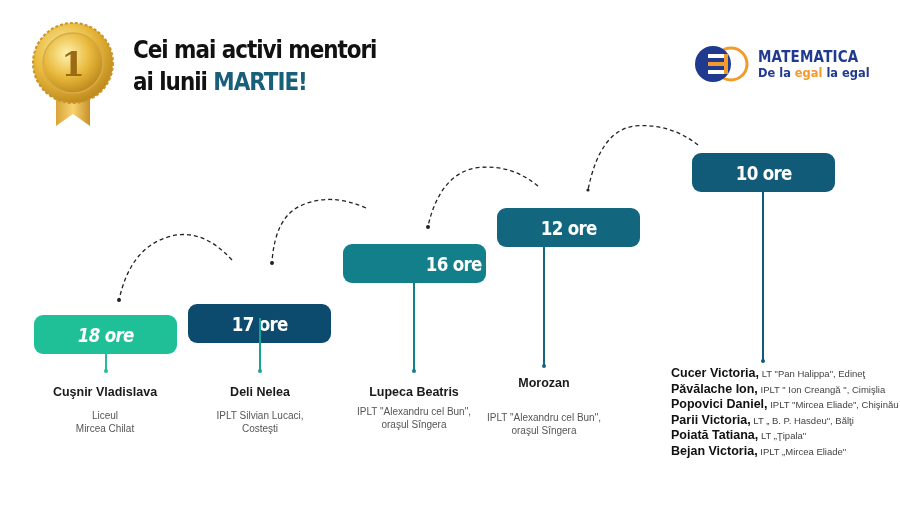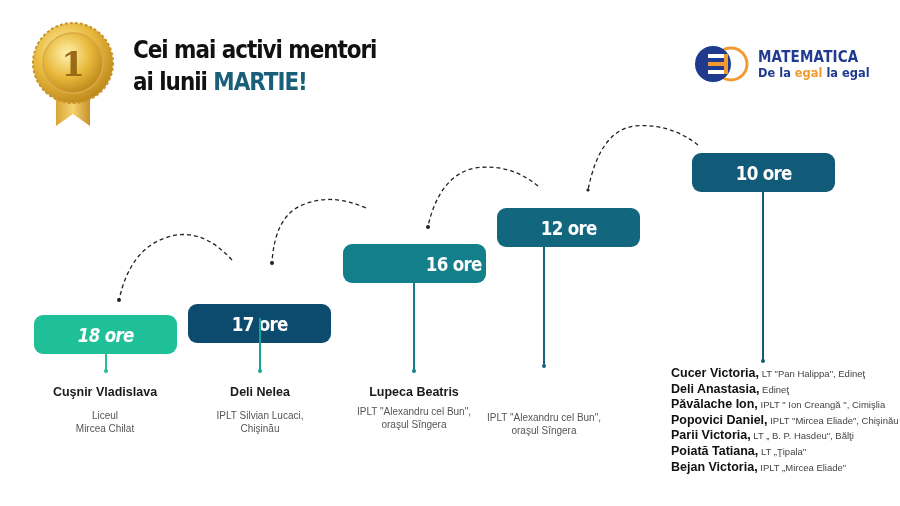--- a/index.html
+++ b/index.html
@@ -88,53 +88,53 @@
 </div>
 
 <div class="abs box" style="left:188px;top:280px;background:#0c4a6e;margin-top:24px;">
     <span>17 ore</span>
   </div>
 <div class="abs stem" style="left:259px;top:318px;height:52px;background:#16a394;"></div>
 <div class="abs dot" style="left:258px;top:369px;background:#16a394;"></div>
 <div class="abs name" style="left:180px;top:384px;">Deli Nelea</div>
 <div class="abs school" style="left:180px;top:409px;">
   <div>IPLT Silvian Lucaci,</div>
-  <div>Chişinău</div>
+  <div>Costeşti</div>
 </div>
 
 <div class="abs box" style="left:343px;top:244px;background:#127f8a;justify-content:flex-end;">
     <span>16 ore</span>
   </div>
 <div class="abs stem" style="left:413px;top:283px;height:87px;background:#127f8a;"></div>
 <div class="abs dot" style="left:412px;top:369px;background:#127f8a;"></div>
 <div class="abs name" style="left:334px;top:384px;">Lupeca Beatris</div>
 <div class="abs school" style="left:334px;top:405px;">
   <div>IPLT "Alexandru cel Bun",</div>
   <div>oraşul Sîngera</div>
 </div>
 
 <div class="abs box" style="left:497px;top:208px;background:#12677f;">
     <span>12 ore</span>
   </div>
 <div class="abs stem" style="left:543px;top:247px;height:118px;background:#12677f;"></div>
 <div class="abs dot" style="left:542px;top:364px;background:#12677f;"></div>
 <div class="abs name" style="left:464px;top:375px;">
+  <div>Morozan</div>
 </div>
 <div class="abs school" style="left:464px;top:411px;">
   <div>IPLT "Alexandru cel Bun",</div>
   <div>oraşul Sîngera</div>
 </div>
 
 <div class="abs box" style="left:692px;top:153px;background:#115a78;">
     <span>10 ore</span>
   </div>
 <div class="abs stem" style="left:762px;top:192px;height:168px;background:#115a78;"></div>
 <div class="abs dot" style="left:761px;top:359px;background:#115a78;"></div>
 
 <div class="abs list">
   <div class="list-item"><b>Cucer Victoria,</b><span class="det"> LT "Pan Halippa", Edineţ</span></div>
-  <div class="list-item"><b>Deli Anastasia,</b><span class="det"> Edineţ</span></div>
   <div class="list-item"><b>Pǎvălache Ion,</b><span class="det"> IPLT " Ion Creangă ", Cimişlia</span></div>
   <div class="list-item"><b>Popovici Daniel,</b><span class="det"> IPLT "Mircea Eliade", Chişinău</span></div>
   <div class="list-item"><b>Parii Victoria,</b><span class="det"> LT „ B. P. Hasdeu", Bălţi</span></div>
   <div class="list-item"><b>Poiată Tatiana,</b><span class="det"> LT „Ţipala"</span></div>
   <div class="list-item"><b>Bejan Victoria,</b><span class="det"> IPLT „Mircea Eliade"</span></div>
 </div>
 
 </body></html>

